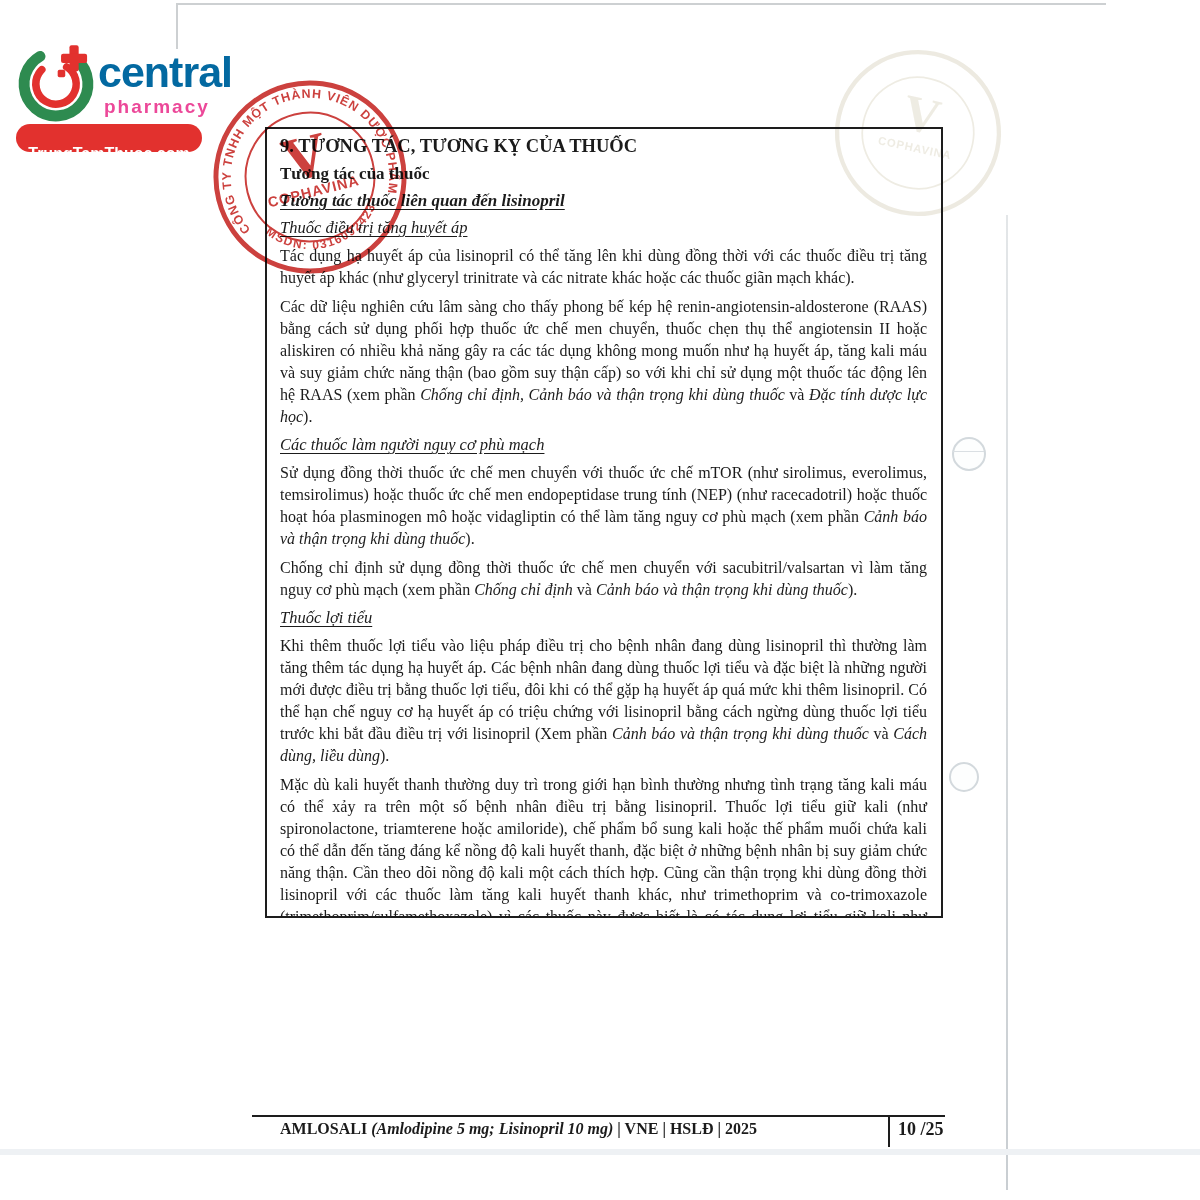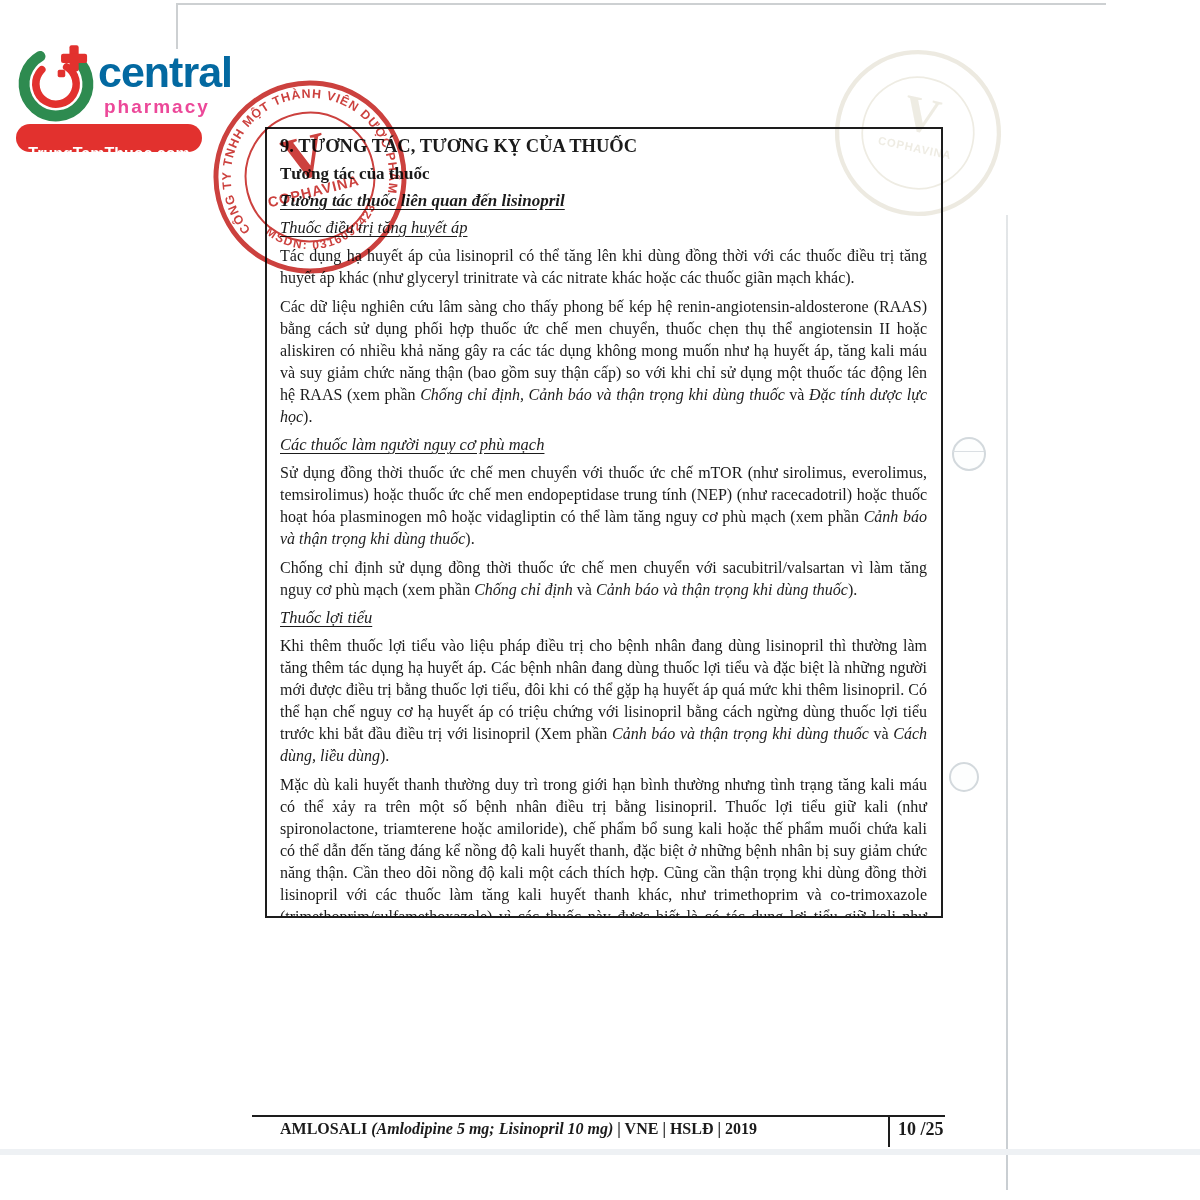--- a/index.html
+++ b/index.html
@@ -111,15 +111,15 @@
     <textPath href="#arcTop" startOffset="1%">CÔNG TY TNHH MỘT THÀNH VIÊN DƯỢC PHẨM COPHAVINA</textPath>
   </text>
   <text font-family="Liberation Sans,sans-serif" font-size="12" font-weight="bold" fill="#c8322f" letter-spacing="1.5">
     <textPath href="#arcBot" startOffset="50%" text-anchor="middle">MSDN: 0316092423</textPath>
   </text>
   <text x="100" y="100" text-anchor="middle" font-family="Liberation Serif,serif" font-size="62" font-weight="bold" fill="#c8322f">V</text>
   <text x="100" y="120" text-anchor="middle" font-family="Liberation Sans,sans-serif" font-size="14.5" font-weight="bold" fill="#c8322f" letter-spacing="1">COPHAVINA</text>
 </svg>
 
 <div class="footer-rule"></div>
-<div class="footer-left"><span style="font-weight: bold;">AMLOSALI </span><span style="font-style: italic; font-weight: bold;">(Amlodipine 5 mg; Lisinopril 10 mg)</span><span style="font-weight: bold;"> | VNE | HSLĐ | 2019</span></div>
+<div class="footer-left"><span style="font-weight: bold;">AMLOSALI </span><span style="font-style: italic; font-weight: bold;">(Amlodipine 5 mg; Lisinopril 10 mg)</span><span style="font-weight: bold;"> | VNE | HSLĐ | 2025</span></div>
 <div class="footer-divider"></div>
 <div class="footer-page">10 /25</div>
 
 </body></html>

